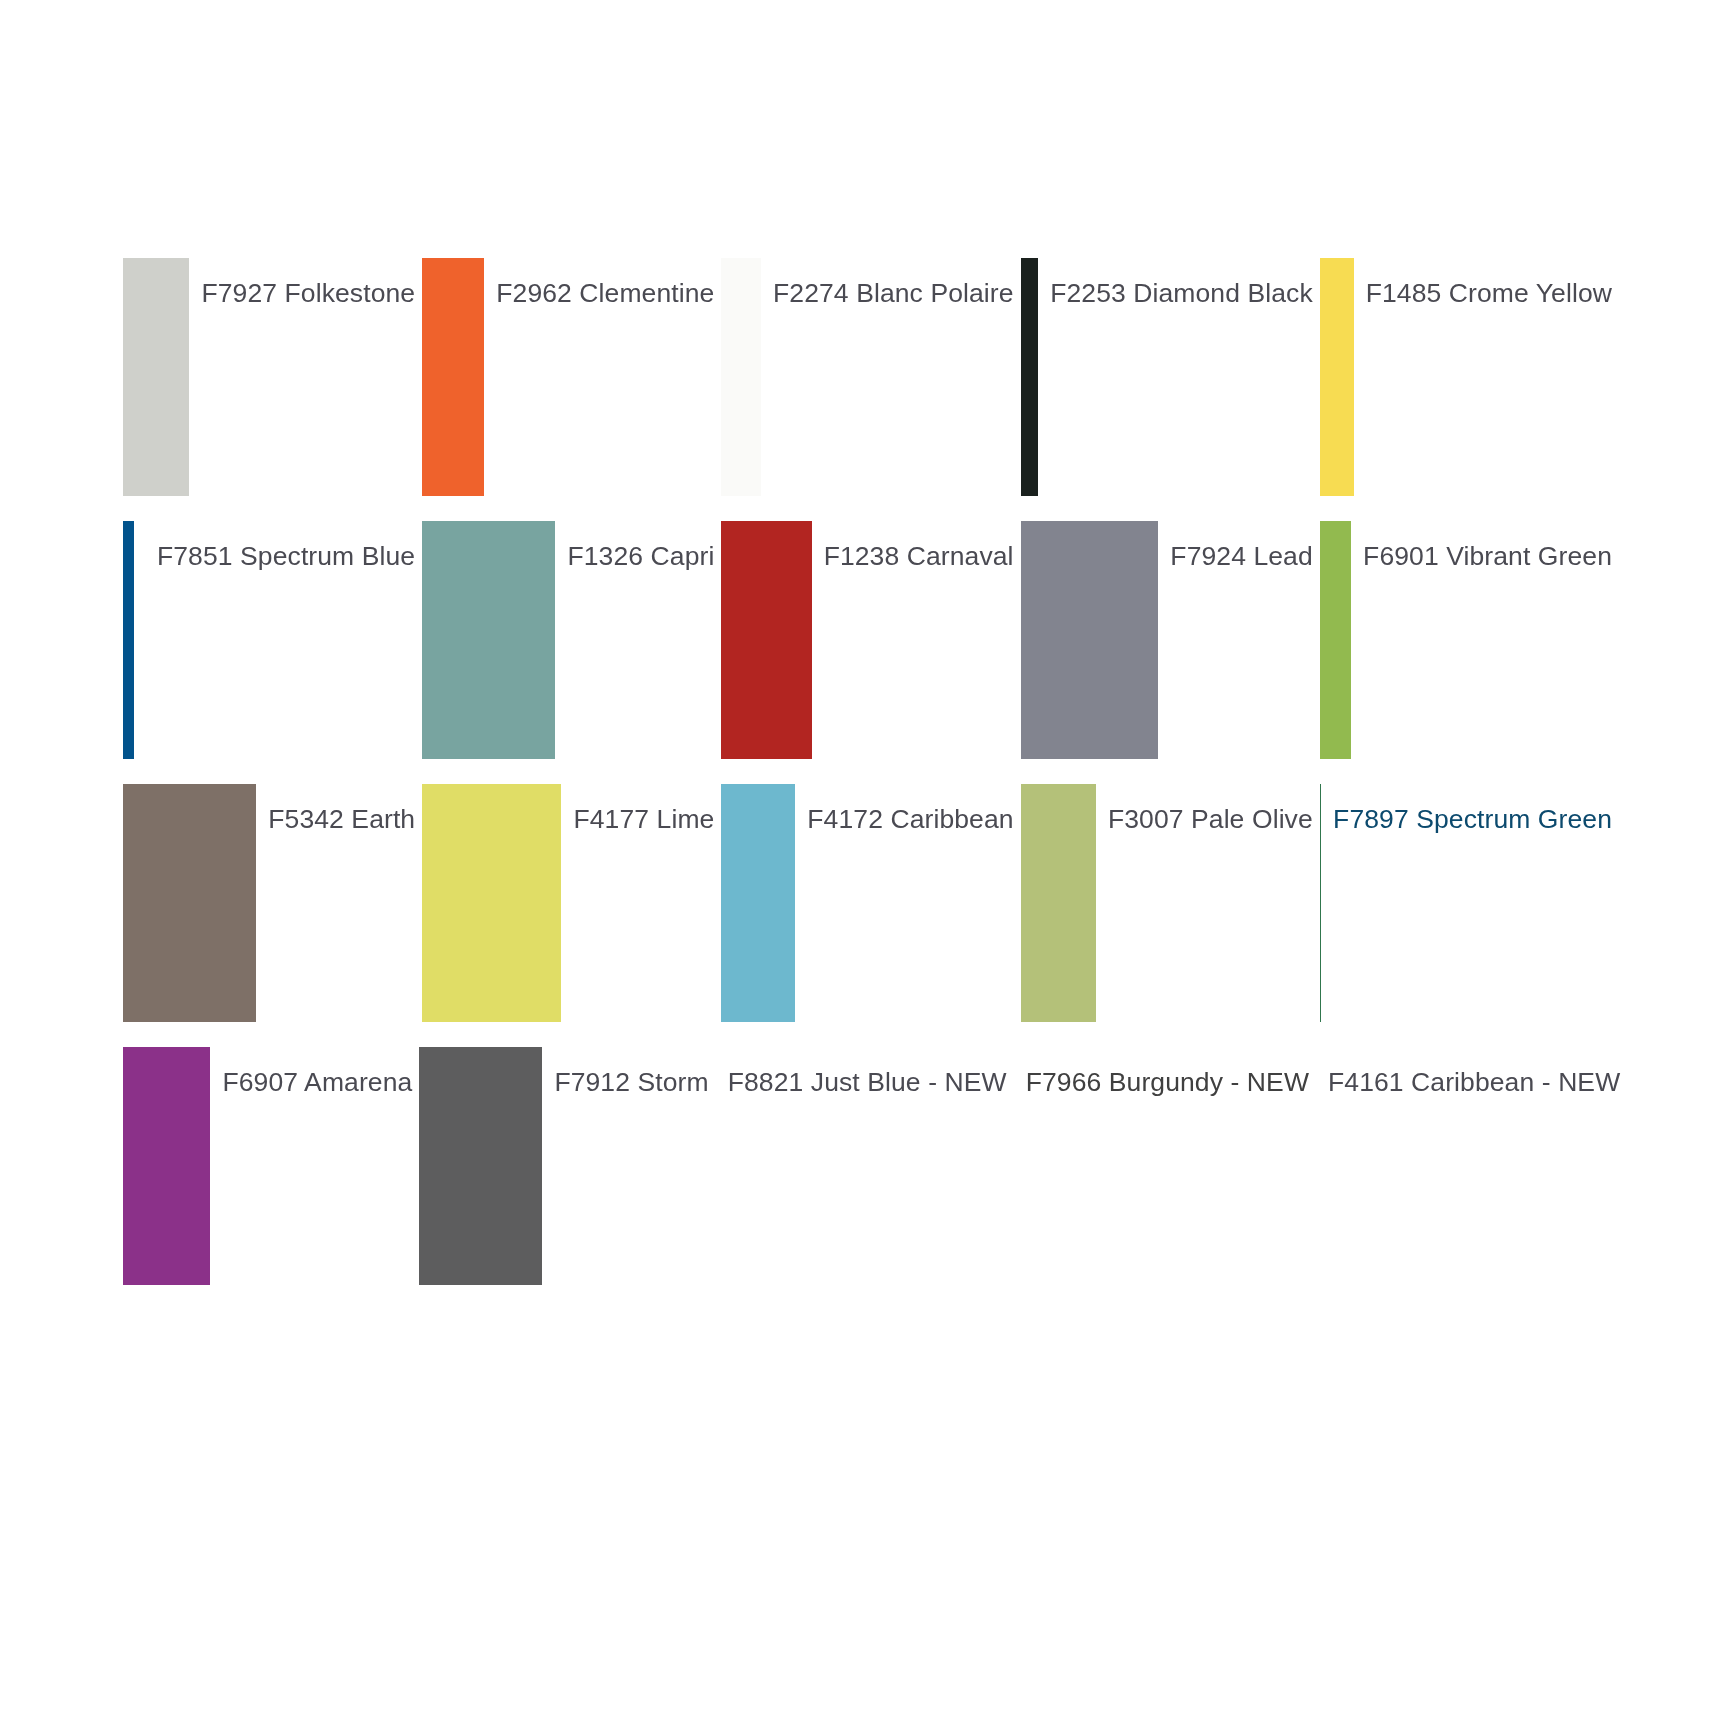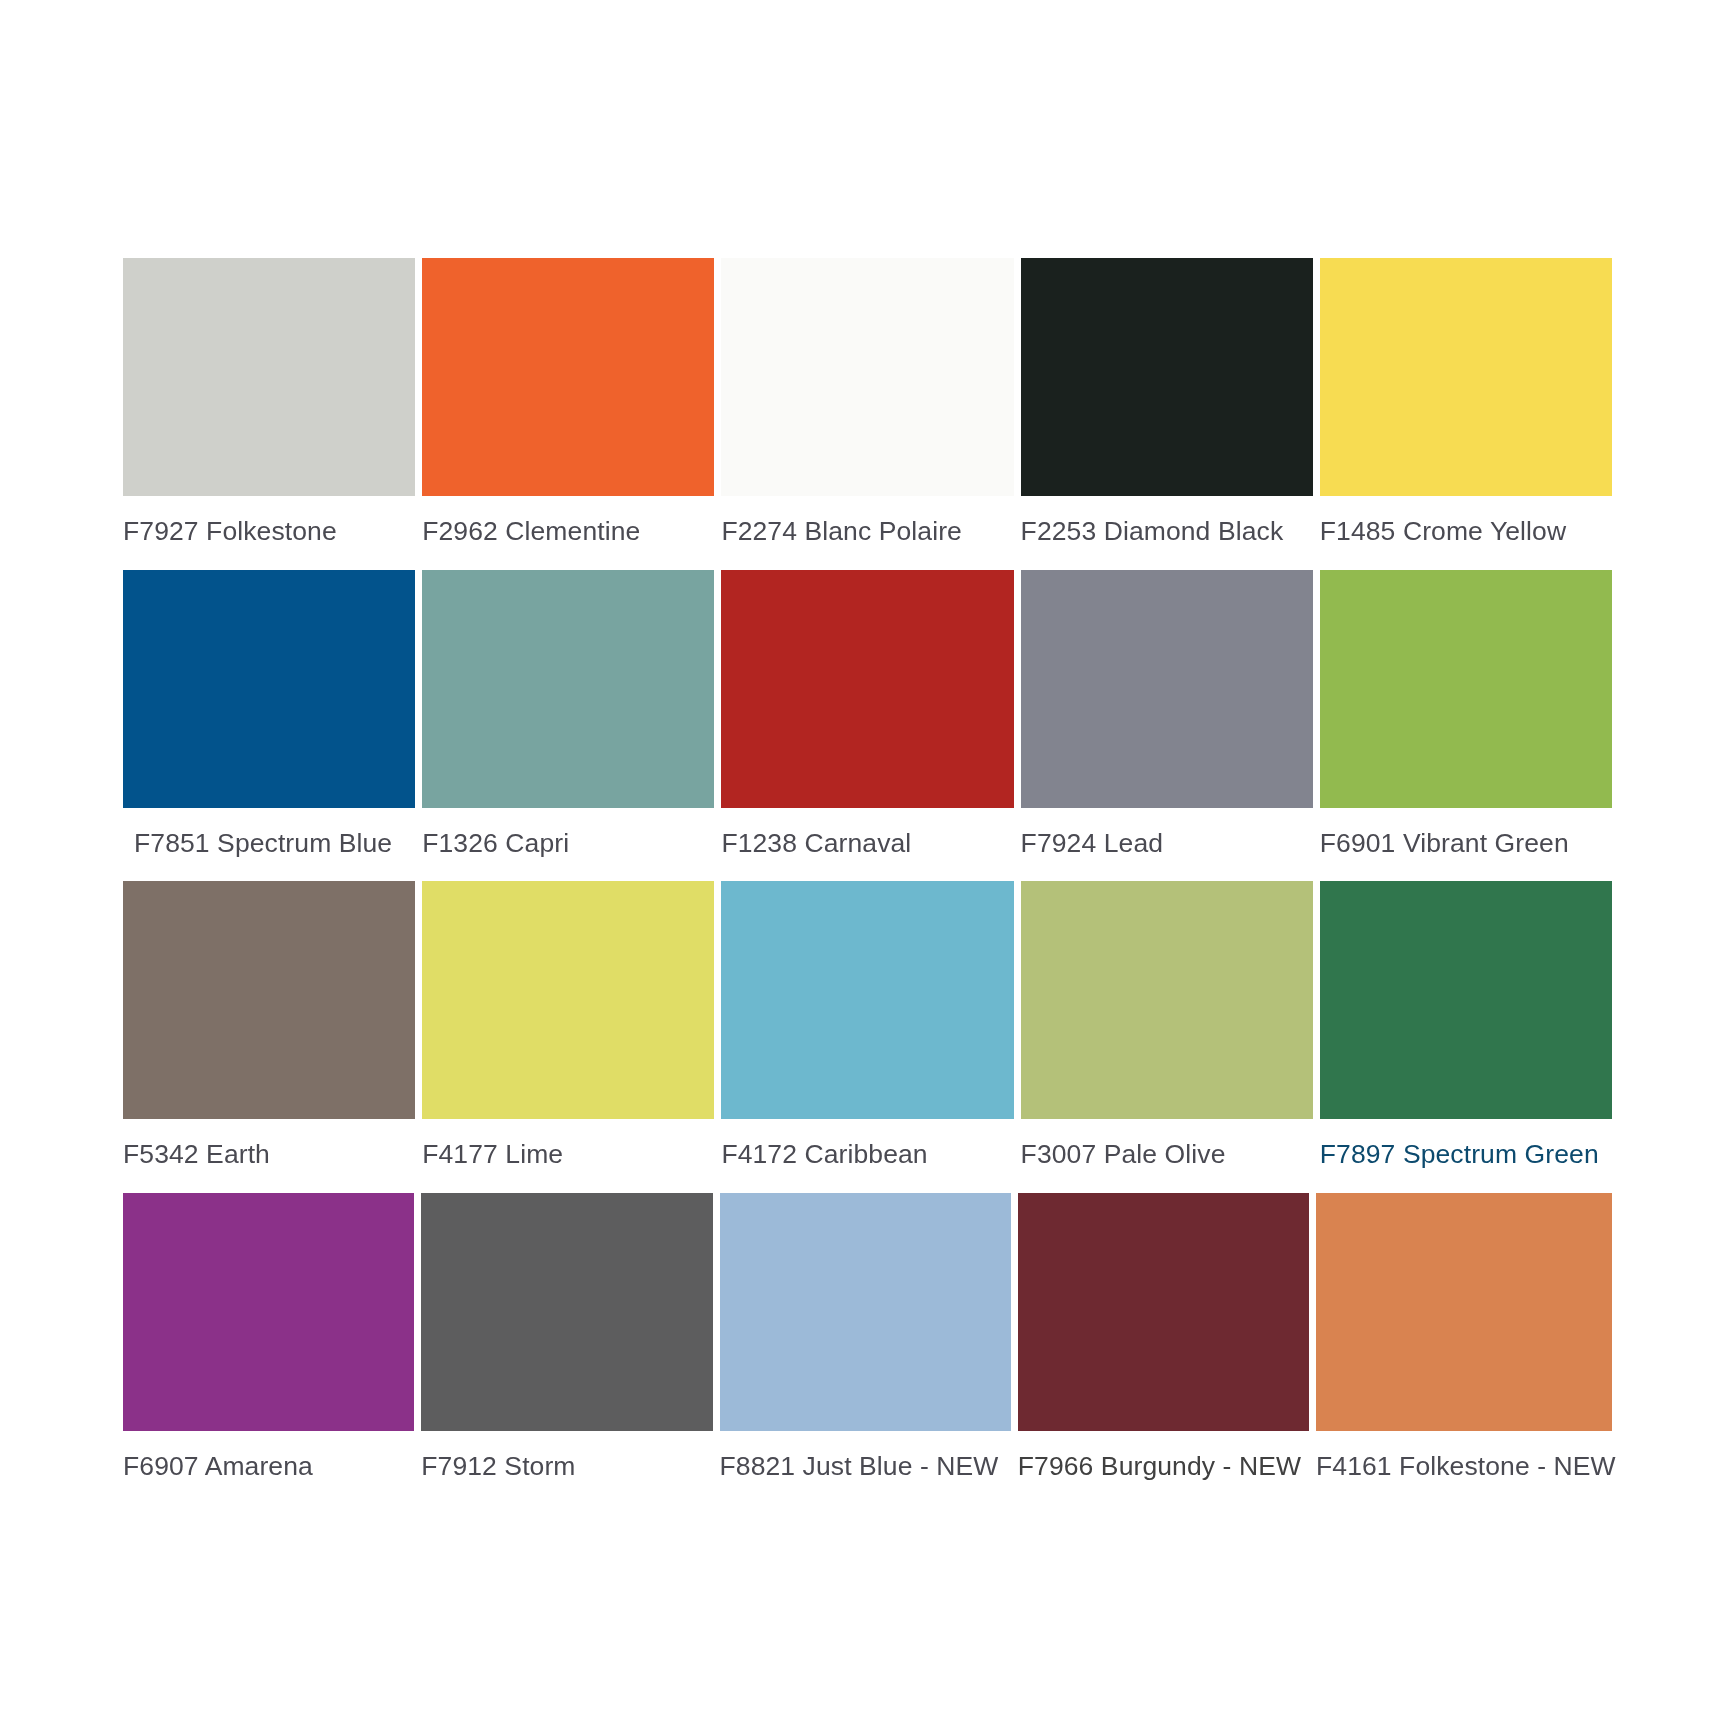--- a/index.html
+++ b/index.html
@@ -26,21 +26,22 @@
   .palette-row {
     display: flex;
     gap: 7px;
     margin-bottom: 25px;
   }
   .palette-row:last-child { margin-bottom: 16px; justify-content: center; }
 
   .swatch-cell {
     width: 296px;
     display: flex;
-    flex-direction: column;
+    flex-direction: row;
+    gap: 12px;
   }
 
   .swatch-chip {
     width: 100%;
     height: 238px;
   }
 
   .swatch-label {
     font-size: 26.5px;
     line-height: 1;
@@ -137,17 +138,17 @@
     <div class="swatch-cell">
       <div class="swatch-chip" style="background-color: rgb(156, 186, 216);"></div>
       <div class="swatch-label" style="color: rgb(74, 74, 82);">F8821 Just Blue - NEW</div>
     </div>
     <div class="swatch-cell">
       <div class="swatch-chip" style="background-color: rgb(110, 41, 49);"></div>
       <div class="swatch-label" style="color: #404040;">F7966 Burgundy - NEW</div>
     </div>
     <div class="swatch-cell">
       <div class="swatch-chip" style="background-color: rgb(217, 131, 80);"></div>
-      <div class="swatch-label" style="color: rgb(74, 74, 82);">F4161 Folkestone - NEW</div>
+      <div class="swatch-label" style="color: rgb(74, 74, 82);">F4161 Caribbean - NEW</div>
     </div>
   </div>
 
 </div>
 
 </body></html>

